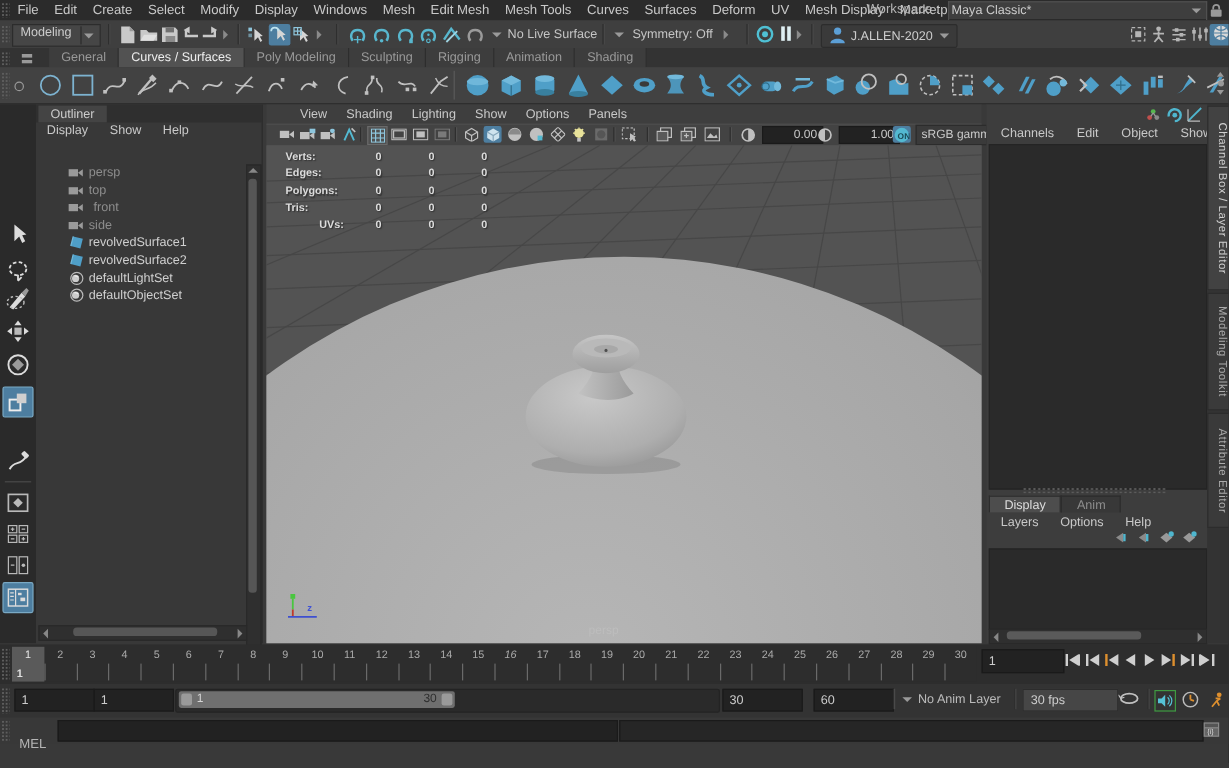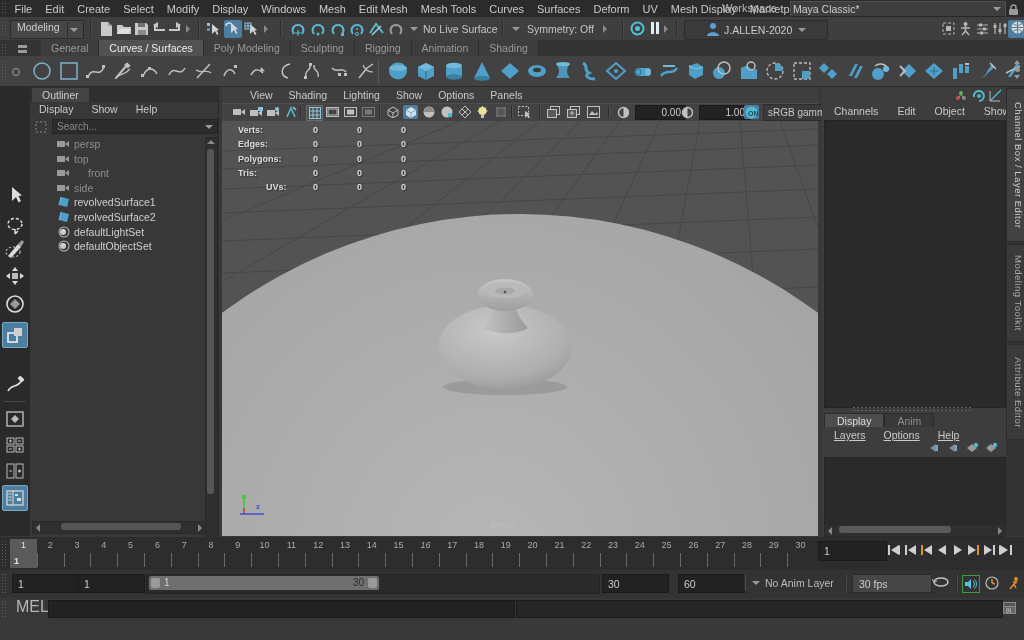--- a/index.html
+++ b/index.html
@@ -40,21 +40,21 @@
   .hudlbl{position:absolute;font-size:9px;font-weight:bold;color:#dcdcdc;text-shadow:1px 1px 1px #333;}
   .hudval{position:absolute;font-size:9px;font-weight:bold;color:#dcdcdc;width:20px;text-align:right;text-shadow:1px 1px 1px #333;}
   #rightpanel{left:822px;top:87px;width:184px;height:449px;background:#3d3d3d;}
   #rp-menus{position:absolute;left:2px;top:17px;width:182px;height:15px;display:flex;font-size:10.5px;color:#c9c9c9;}
   #rp-menus span{padding:1px 9px 1px 2px;margin-left:8px;}
   #channelbox-area{position:absolute;left:2px;top:33px;width:180px;height:286px;background:#2a2a2a;border:1px solid #242424;}
   #layer-tabs{position:absolute;left:2px;top:326px;height:14px;display:flex;font-size:10.5px;}
   .ltab{padding:1px 12px;background:#383838;color:#8d8d8d;border:1px solid #2c2c2c;border-bottom:none;}
   .ltab.active{background:#4d4d4d;color:#ddd;}
   #layer-menus{position:absolute;left:2px;top:341px;display:flex;font-size:10.5px;color:#c9c9c9;}
-  #layer-menus span{padding:1px 8px 1px 2px;margin-left:8px;text-decoration:underline;}
+  #layer-menus span{padding:1px 8px 1px 2px;margin-left:8px;}
   #layers-area{position:absolute;left:2px;top:370px;width:180px;height:66px;background:#2a2a2a;border:1px solid #242424;}
   #sidestrip{left:1006px;top:87px;width:18px;height:449px;background:#333;}
   .sstab{position:absolute;left:0;width:17px;background:#3a3a3a;border:1px solid #2c2c2c;color:#aaa;writing-mode:vertical-rl;font-size:9.5px;text-align:center;letter-spacing:0.5px;}
   #timeslider{left:0;top:537px;width:1024px;height:33px;background:#2d2d2d;}
   #tl-track{position:absolute;left:10px;top:2px;width:804px;height:29px;background:#2d2d2d;}
   .fnum{position:absolute;top:1px;font-size:9px;color:#aaa;width:26.8px;text-align:center;}
   .ftick{position:absolute;top:14px;width:1px;height:14px;background:#6a6a6a;}
   #playhead{position:absolute;top:0;height:29px;background:#5a5a5a;}
   #playhead span{position:absolute;left:4px;bottom:2px;font-size:9px;color:#e0e0e0;font-weight:bold;}
   #current-frame-field{position:absolute;left:818px;top:4px;width:62px;height:18px;}
@@ -183,21 +183,21 @@
       <div style="position: absolute; left: 630px; top: 3.5px;"><svg width="15" height="15">
           <circle cx="7.5" cy="7.5" r="6" fill="none" stroke="#4fc0d4" stroke-width="2"></circle>
           <circle cx="7.5" cy="7.5" r="2.5" fill="#4fc0d4"></circle>
         </svg></div>
       <div style="position: absolute; left: 650px; top: 3.5px;"><svg width="10" height="14">
           <rect x="1" y="1" width="3" height="12" fill="#dfeff3"></rect>
           <rect x="6" y="1" width="3" height="12" fill="#dfeff3"></rect>
         </svg></div>
       <div style="position:absolute;left:664px;top:8px;width:0;height:0;border-left:4px solid #8a8a8a;border-top:4px solid transparent;border-bottom:4px solid transparent;"></div>
       <div class="sep" style="position:absolute;left:676px;top:3px;height:17px;"></div>
-      <div style="position: absolute; left: 684px; top: 2.5px; height: 18px; display: flex; align-items: center; border: 1px solid rgb(44, 44, 44); background: rgb(58, 58, 58); padding: 0px 21px; border-radius: 2px;">
+      <div style="position: absolute; left: 684px; top: 2.5px; height: 18px; display: flex; align-items: center; border: 1px solid rgb(44, 44, 44); background: rgb(58, 58, 58); padding: 0px 6px; border-radius: 2px;">
         <svg width="14" height="15">
           <circle cx="7" cy="4" r="3" fill="#5c9fd6"></circle>
           <path d="M1 14 C1 9 13 9 13 14 Z" fill="#5c9fd6"></path>
         </svg>
         <span style="margin-left:4px;font-size:10.5px;color:#ccc;white-space:nowrap;">J.ALLEN-2020</span>
         <span class="dcaret" style="margin-left:6px;"></span>
       </div>
       <div style="position: absolute; left: 941px; top: 3.5px;"><svg width="15" height="15">
           <rect x="2" y="2" width="11" height="11" fill="none" stroke="#b5b5b5" stroke-dasharray="3,2"></rect>
           <rect x="5" y="5" width="5" height="5" fill="#b5b5b5"></rect>
@@ -492,28 +492,20 @@
     </div>
   <div id="outliner" class="abs">
     <div id="outliner-tabrow">
       <div id="outliner-tab">Outliner</div>
     </div>
     <div id="outliner-menus">
         <span>Display</span>
         <span>Show</span>
         <span>Help</span>
       </div>
-    <div id="outliner-search">
-      <span class="icon" style="position:absolute;left:5px;top:3px;">
-          <svg width="12" height="12">
-            <rect x="1" y="1" width="10" height="10" fill="none" stroke="#8a8a8a" stroke-width="1" stroke-dasharray="2,2"></rect>
-          </svg>
-        </span>
-      <div id="search-input"><span>Search...</span><span class="dcaret" style="position:absolute;right:4px;top:5px;"></span></div>
-    </div>
     <div id="outliner-items" style="position:absolute;left:0;top:50px;width:172px;">
         <div class="olrow" style="top: 0px; width: 172px; position: absolute;">
           <span class="icon" style="margin-left: 26px; width: 15px;">
             <svg width="13" height="10">
               <rect x="0" y="2" width="8" height="6" fill="#9a9a9a"></rect>
               <path d="M8 5 L12 2 L12 8 Z" fill="#9a9a9a"></path>
             </svg>
           </span>
           <span style="margin-left: 3px; color: rgb(141, 141, 141);">persp</span>
         </div>
@@ -526,21 +518,21 @@
           </span>
           <span style="margin-left: 3px; color: rgb(141, 141, 141);">top</span>
         </div>
         <div class="olrow" style="top: 29.2px; width: 172px; position: absolute;">
           <span class="icon" style="margin-left: 26px; width: 15px;">
             <svg width="13" height="10">
               <rect x="0" y="2" width="8" height="6" fill="#9a9a9a"></rect>
               <path d="M8 5 L12 2 L12 8 Z" fill="#9a9a9a"></path>
             </svg>
           </span>
-          <span style="margin-left: 17px; color: rgb(141, 141, 141);">front</span>
+          <span style="margin-left: 7px; color: rgb(141, 141, 141);">front</span>
         </div>
         <div class="olrow" style="top: 43.8px; width: 172px; position: absolute;">
           <span class="icon" style="margin-left: 26px; width: 15px;">
             <svg width="13" height="10">
               <rect x="0" y="2" width="8" height="6" fill="#9a9a9a"></rect>
               <path d="M8 5 L12 2 L12 8 Z" fill="#9a9a9a"></path>
             </svg>
           </span>
           <span style="margin-left: 3px; color: rgb(141, 141, 141);">side</span>
         </div>
@@ -1084,21 +1076,21 @@
     <span class="icon" style="position:absolute;left:1006px;top:5px;">
         <svg width="16" height="16">
           <circle cx="10" cy="4" r="2" fill="#dd8f2e"></circle>
           <path d="M4 14 L8 9 L11 7 M8 9 L10 13 M7 7 L11 7" stroke="#dd8f2e" stroke-width="1.5" fill="none"></path>
         </svg>
       </span>
   </div>
 
   <div id="cmdrow" class="abs">
     <div class="grip" style="position:absolute;left:1px;top:2px;width:7px;height:18px;"></div>
-    <span style="position:absolute;left:16px;top:0;font-size:16px;color:#b5b5b5;">MEL</span>
+    <span style="position:absolute;left:16px;top:16px;font-size:11px;color:#b5b5b5;">MEL</span>
     <div class="field" style="position:absolute;left:48px;top:2px;width:460px;height:16px;background:#222;"></div>
     <div class="field" style="position:absolute;left:516px;top:2px;width:480px;height:16px;background:#262626;"></div>
     <span class="icon" style="position:absolute;left:1002px;top:3px;">
         <svg width="15" height="14">
           <rect x="1" y="1" width="13" height="12" fill="#8a8a8a"></rect>
           <rect x="2" y="2" width="11" height="3" fill="#555"></rect>
           <rect x="2" y="6" width="11" height="6" fill="#666"></rect>
           <text x="4" y="11" font-size="6" fill="#ddd">{i}</text>
         </svg>
       </span>

